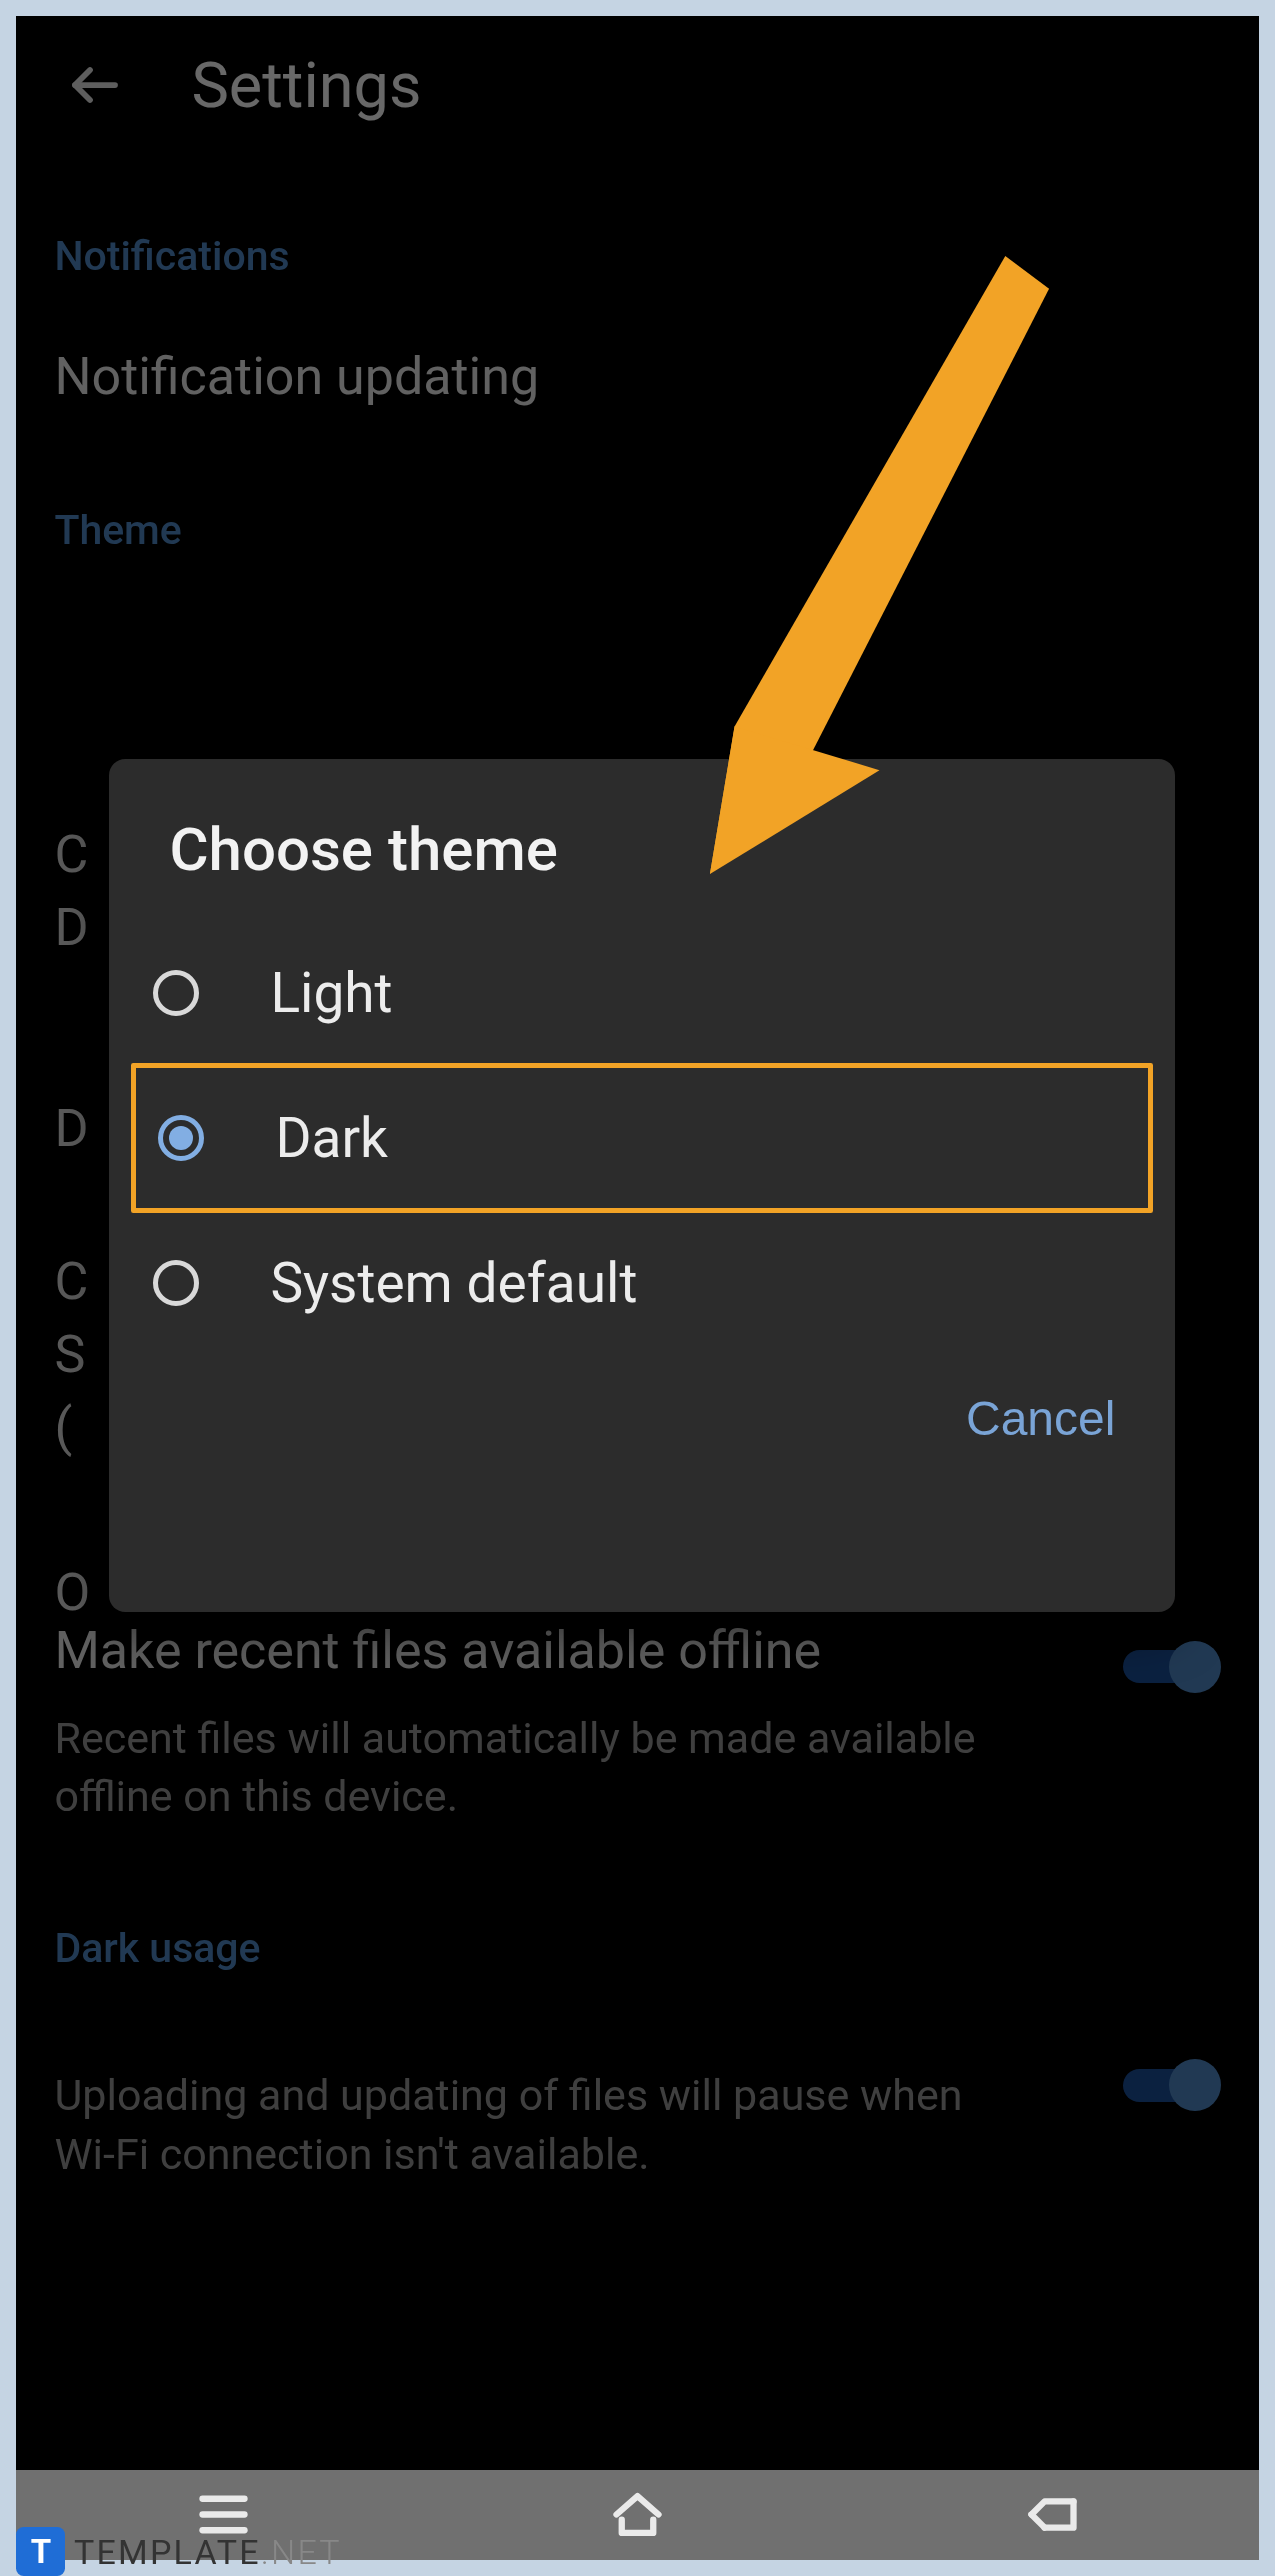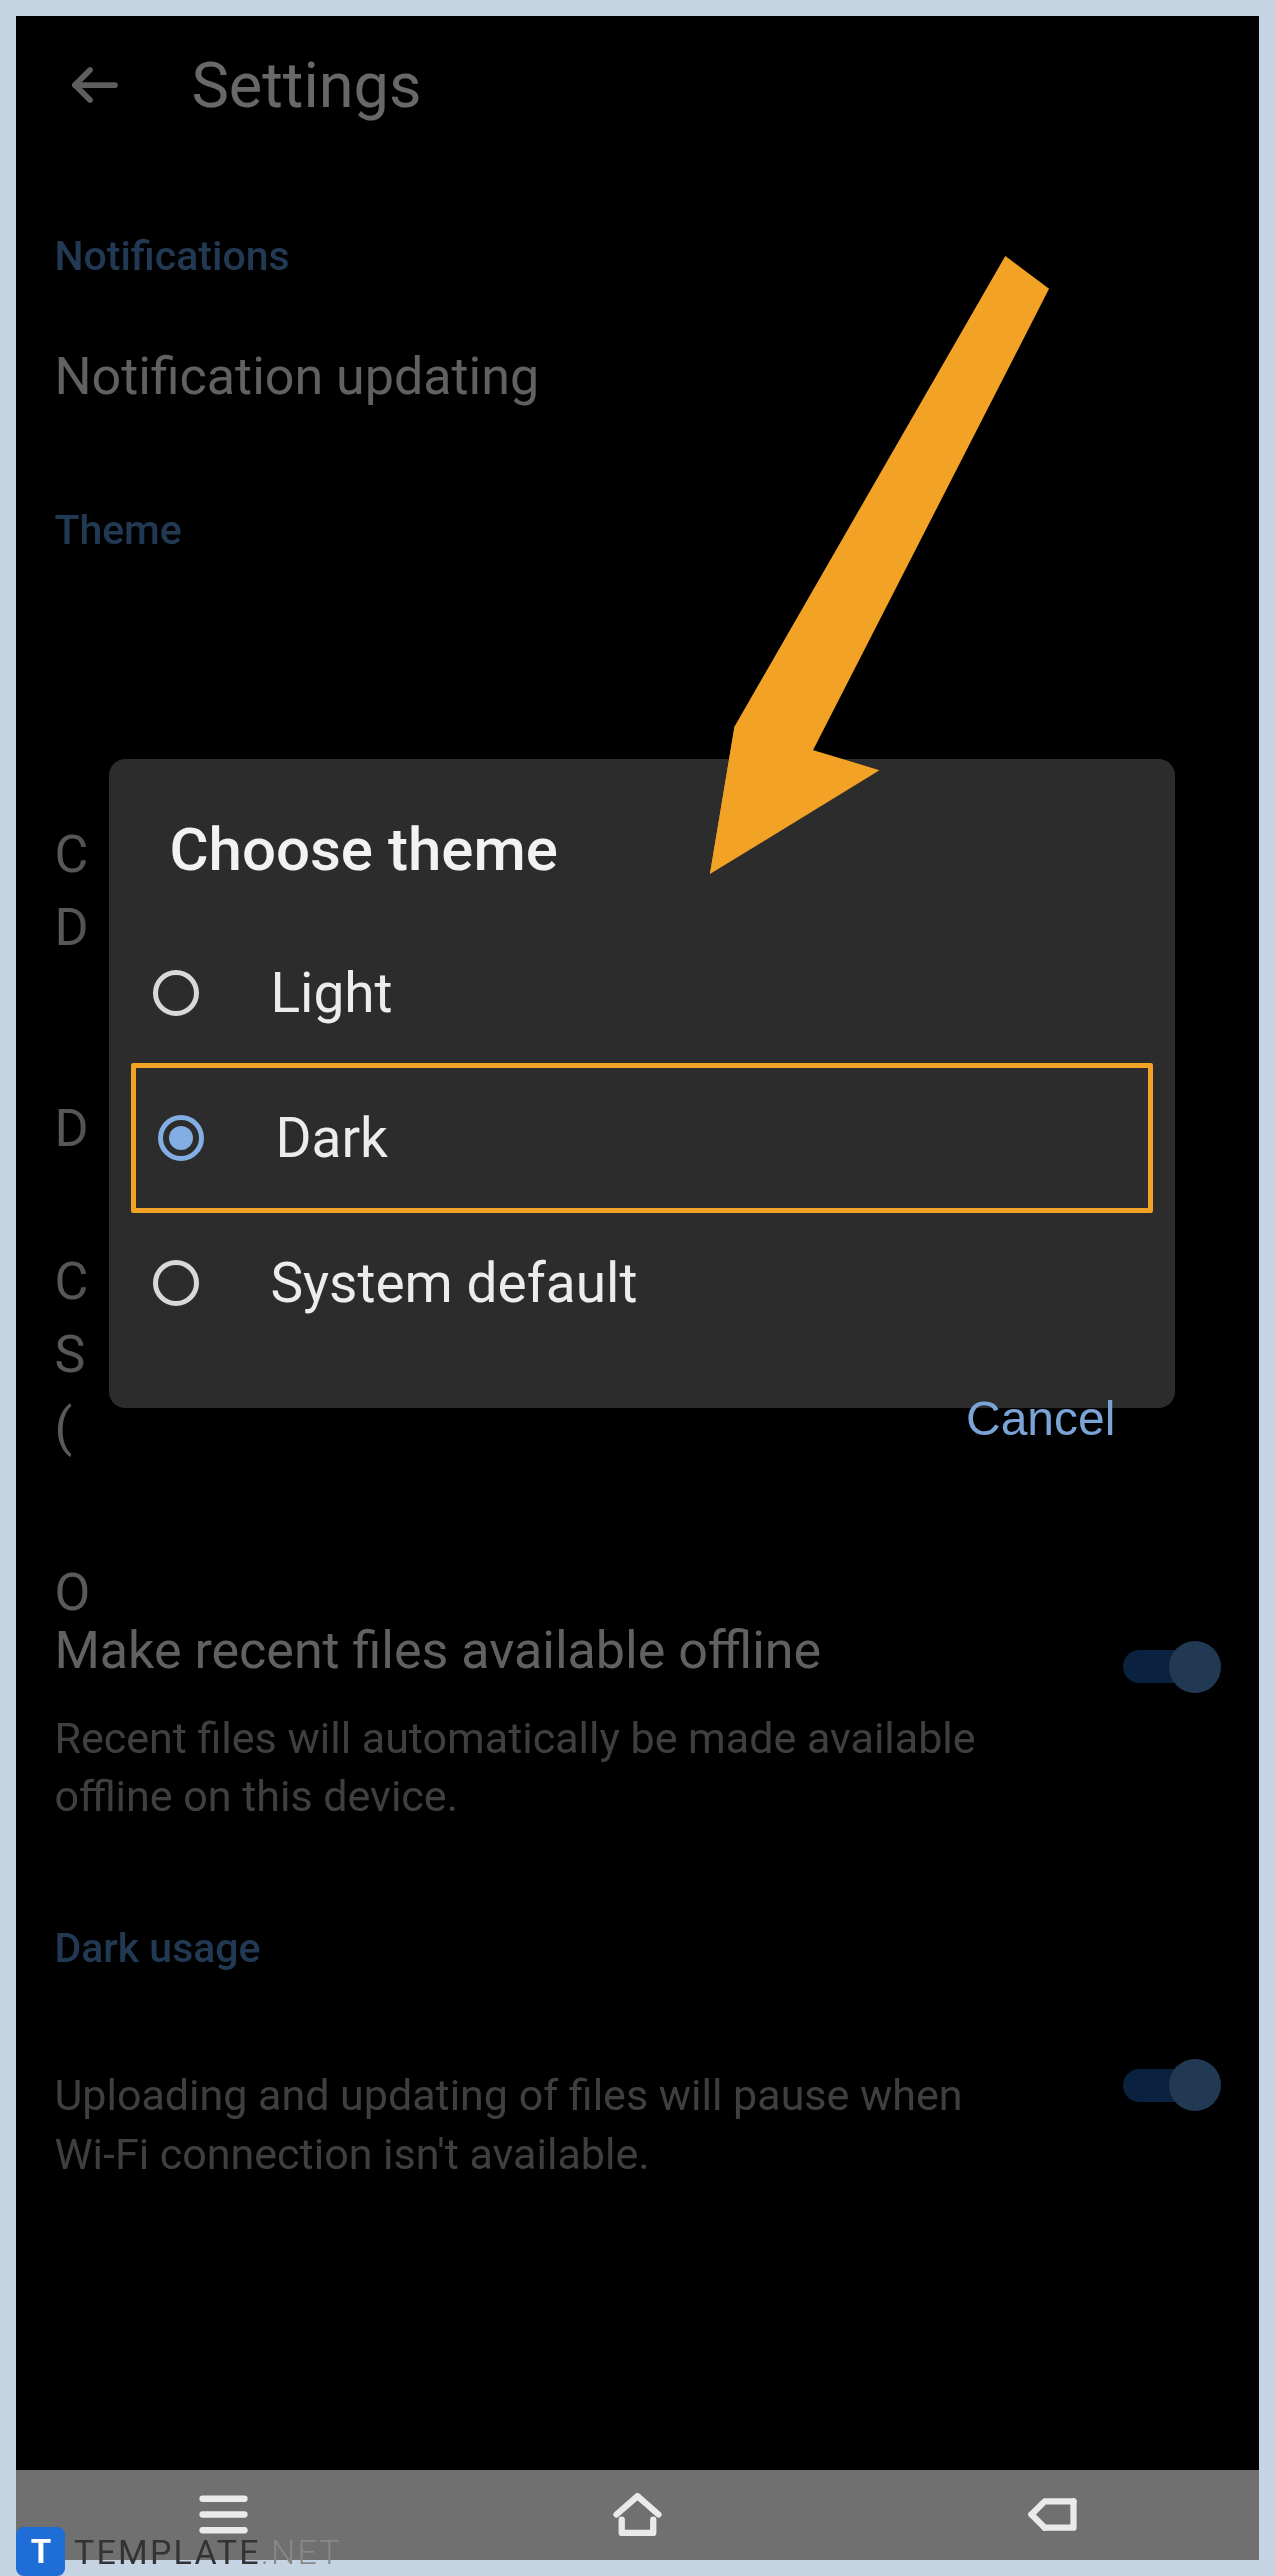--- a/index.html
+++ b/index.html
@@ -73,21 +73,21 @@
   .bg-col { position: absolute; left: 38px; color: #c8c8c8; font-size: 52px; line-height: 1.4; }
   .bg1 { top: 803px; }
   .bg2 { top: 1077px; }
   .bg3 { top: 1230px; }
   .bg4 { top: 1541px; }
   
   .dialog {
     position: absolute;
     z-index: 10;
     left: 93px; top: 743px;
-    width: 1066px; height: 649px;
+    width: 1066px; height: 853px;
     background: #2c2c2c;
     border-radius: 16.4px;
     box-shadow: 0 16.4px 49px rgba(0,0,0,0.6);
     padding: 55px 22px 12px 22px;
   }
   .dialog-title {
     color: #f2f2f2;
     font-size: 60px;
     font-weight: 500;
     padding-left: 38px;

